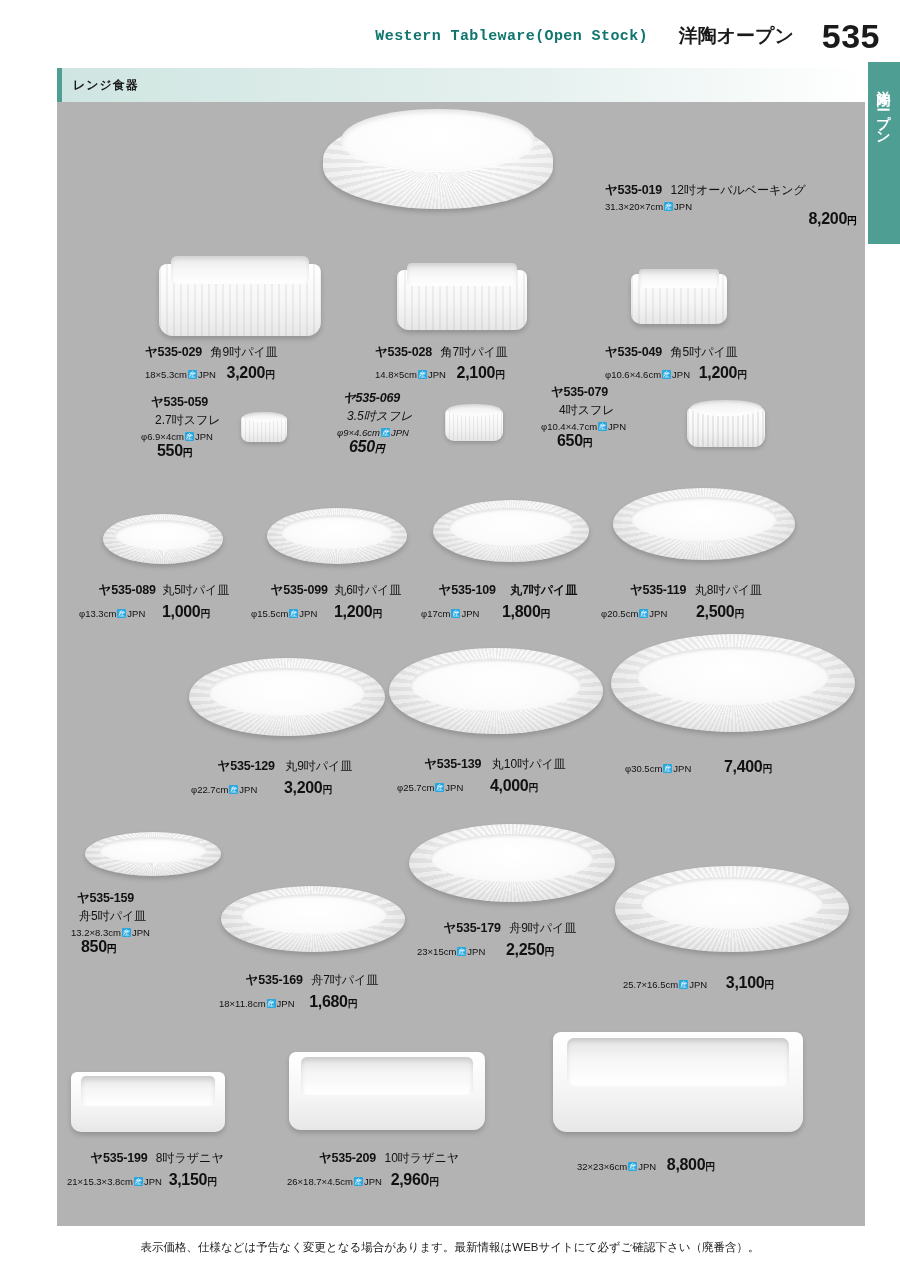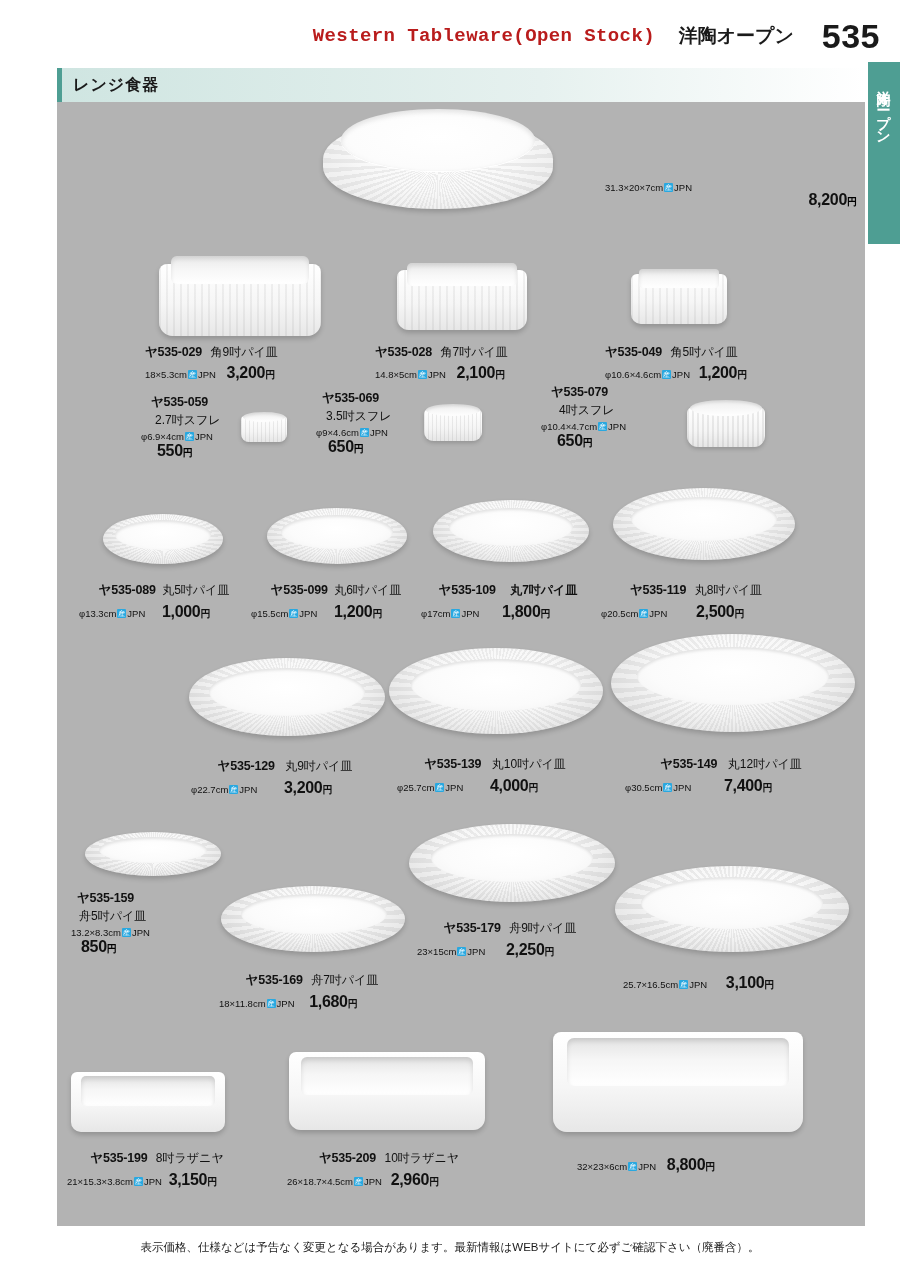--- a/index.html
+++ b/index.html
@@ -15,27 +15,27 @@
     background: #ffffff;
   }
 
   
   .header {
     position: absolute;
     left: 0; top: 0; width: 900px; height: 68px;
   }
   .header-title-en {
     position: absolute;
-    right: 245px; top: 36px;
+    right: 252px; top: 36px;
     transform: translateY(-50%);
     font-family: "Liberation Mono", monospace;
-    font-size: 19px;
+    font-size: 15px;
     font-weight: bold;
     letter-spacing: 0.4px;
-    color: #b91c1c;
+    color: #0f766e;
     white-space: nowrap;
   }
   .header-title-jp {
     position: absolute;
     right: 106px; top: 36px;
     transform: translateY(-50%);
     font-size: 19px;
     font-weight: bold;
     color: #1a1a1a;
     white-space: nowrap;
@@ -78,21 +78,21 @@
   }
   .banner-bar {
     position: absolute;
     left: 0; top: 0; width: 5px; height: 34px;
     background: #4e9e93;
   }
   .banner-text {
     position: absolute;
     left: 16px; top: 50%;
     transform: translateY(-50%);
-    font-size: 16px;
+    font-size: 12px;
     font-weight: bold;
     color: #1a1a1a;
     letter-spacing: 1px;
   }
 
   
   .grey-area {
     position: absolute;
     left: 57px; top: 102px;
     width: 808px; height: 1124px;
@@ -229,20 +229,24 @@
       <div class="dish" style="left:266px;top:7px;width:230px;height:105px;">
         <div class="round" style="left:0;top:8px;width:230px;height:92px;border-radius:50%/46%;
              background:radial-gradient(ellipse at 50% 35%, #ffffff 0%, #f8f8f8 50%, #e5e5e5 100%);">
           <div class="flute" style="border-radius:50%/46%;"></div>
         </div>
         <div class="round-inner" style="left:18px;top:0px;width:194px;height:62px;border-radius:50%/50%;
              background:radial-gradient(ellipse at 50% 45%, #ffffff 0%, #fcfcfc 65%, #efefef 100%);
              box-shadow:inset 0 3px 5px rgba(0,0,0,0.10), 0 1px 0 #fff;"></div>
       </div>
       <div class="caption cap-left" style="left:548px;top:78px;">
+        <div>
+          <span class="code">ヤ535-019</span>
+          <span class="pname">12吋オーバルベーキング</span>
+        </div>
         <div class="spec" style="margin-top:2px;">
           <span>31.3×20×7cm</span><span class="sq">産</span><span>JPN</span>
         </div>
         <div style="text-align:right;width:252px;margin-top:-2px;">
           <span class="price">8,200</span><span class="yen">円</span>
         </div>
       </div>
     </div>
 
     <div class="item" style="left:88px;top:140px;width:190px;height:140px;">
@@ -322,21 +326,21 @@
         <div class="pname" style="margin-left:26px;margin-top:1px;">2.7吋スフレ</div>
         <div class="spec" style="margin-top:2px;margin-left:12px;">
           <span>φ6.9×4cm</span><span class="sq">産</span><span>JPN</span>
         </div>
         <div style="margin-top:0px;margin-left:28px;">
           <span class="price">550</span><span class="yen">円</span>
         </div>
       </div>
     </div>
 
-    <div class="item" style="left:245px;top:288px;width:210px;height:90px;">
+    <div class="item" style="left:266px;top:288px;width:210px;height:90px;font-style:italic;">
       <div class="dish" style="left:122px;top:12px;width:58px;height:42px;">
         <div class="ramekin" style="left:0;top:7px;width:58px;height:32px;border-radius:5px 5px 9px 9px;">
           <div class="vflute" style="border-radius:5px 5px 9px 9px;
             background:repeating-linear-gradient(to right, rgba(0,0,0,0.07) 0px 1px, rgba(255,255,255,0) 1px 4px);"></div>
         </div>
         <div style="position:absolute;left:2px;top:2px;width:54px;height:12px;border-radius:50%;
              background:linear-gradient(to bottom,#ededed,#ffffff);box-shadow:inset 0 2px 3px rgba(0,0,0,0.10);"></div>
       </div>
       <div class="caption cap-left" style="left:0;top:0;">
         <div class="code" style="margin-left:20px;">ヤ535-069</div>
@@ -486,24 +490,20 @@
     </div>
 
     <div class="item" style="left:540px;top:526px;width:268px;height:184px;">
       <div class="dish" style="left:14px;top:6px;width:244px;height:112px;">
         <div class="round" style="left:0;top:0;width:244px;height:98px;border-radius:50%/50%;">
           <div class="flute"></div>
         </div>
         <div class="round-inner" style="left:26px;top:13px;width:192px;height:58px;"></div>
       </div>
       <div class="caption cap-center" style="left:0;top:126px;width:268px;">
-        <div>
-          <span class="code">ヤ535-149</span>
-          <span class="pname" style="margin-left:6px;">丸12吋パイ皿</span>
-        </div>
         <div class="spec" style="margin-top:4px;text-align:left;padding-left:28px;">
           <span>φ30.5cm</span><span class="sq">産</span><span>JPN</span>
           <span style="display:inline-block;width:30px;"></span><span class="price">7,400</span><span class="yen">円</span>
         </div>
       </div>
     </div>
 
     <div class="item" style="left:10px;top:722px;width:180px;height:170px;">
       <div class="dish" style="left:18px;top:8px;width:136px;height:50px;">
         <div class="round" style="left:0;top:0;width:136px;height:44px;border-radius:50%/50%;">

